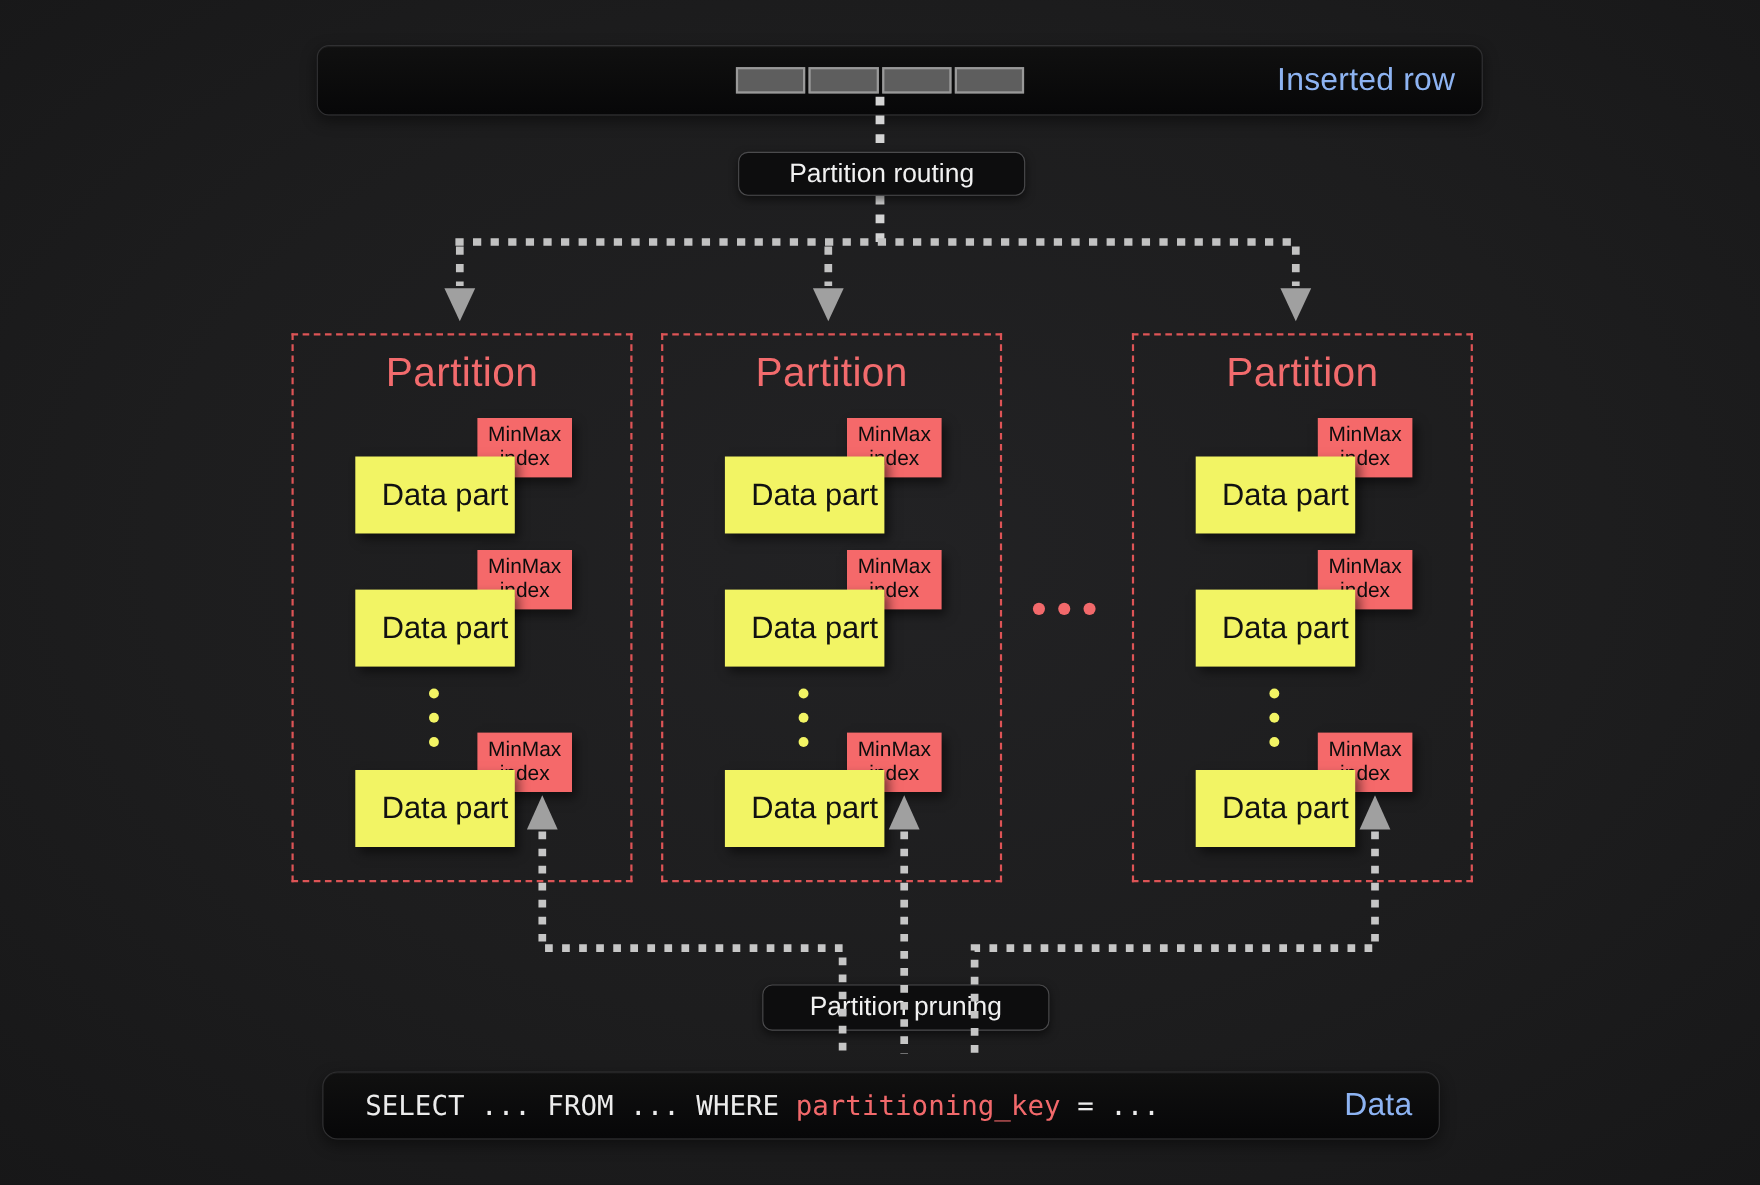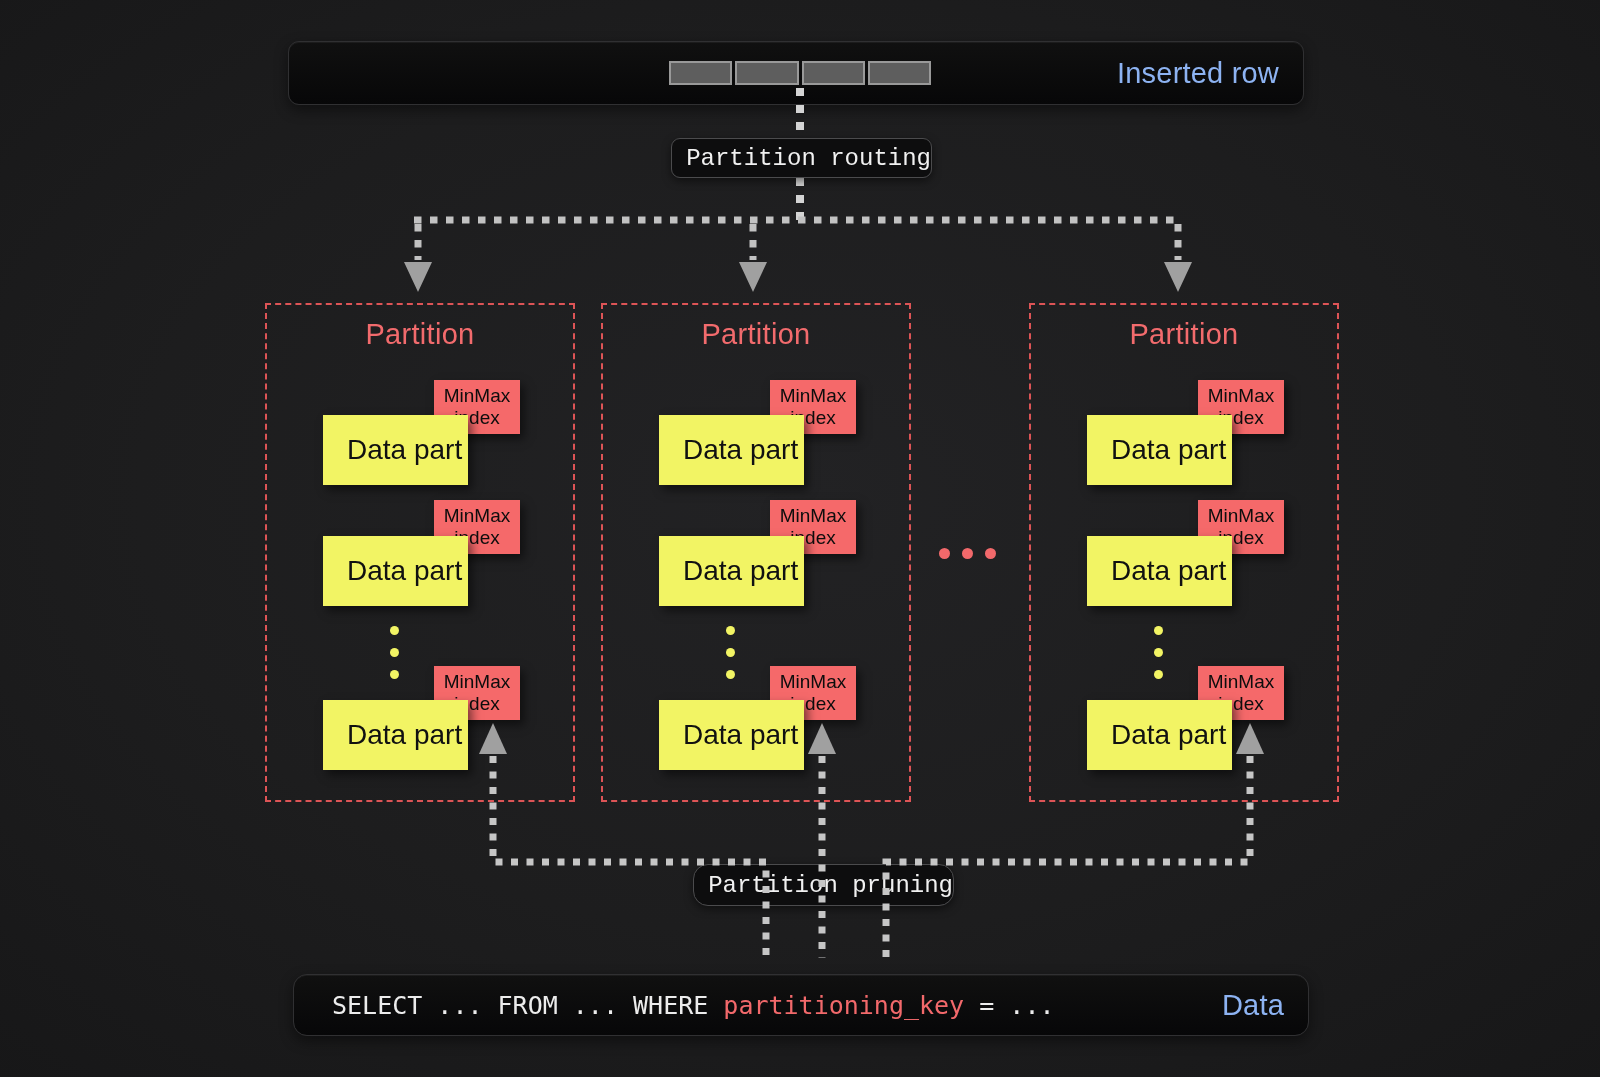--- a/index.html
+++ b/index.html
@@ -9,54 +9,54 @@
     font-family:"Liberation Sans", sans-serif;
   }
   
   .bar{
     position:absolute;left:288px;width:1014px;height:62px;
     background:linear-gradient(180deg,#101010 0%,#070708 100%);
     border:1px solid #303032;border-radius:11px;
     box-shadow:0 1px 0 rgba(255,255,255,0.05) inset, 0 5px 14px rgba(0,0,0,0.45);
     display:flex;align-items:center;z-index:2;
   }
-  #inserted-bar{top:41px;}
+  #inserted-bar{top:41px;padding-left:44px;}
   #query-bar{top:974px;left:293px;height:60px;border-radius:14px;}
   .bar-right-label{
     position:absolute;right:24px;top:50%;transform:translateY(-50%);
     color:#8db3f2;font-size:29px;letter-spacing:0.2px;
   }
   .seg-row{
     position:absolute;left:380px;top:19px;width:262px;height:24px;
     display:flex;gap:3px;
   }
   .seg{flex:1;background:#5e5e5e;border:2px solid #999999;}
   .sql{
     position:absolute;left:38px;top:50%;transform:translateY(-50%);
     font-family:"DejaVu Sans Mono", monospace;font-size:25px;color:#ececec;white-space:pre;
   }
   .sql .key{color:#f2696b;}
   
   .pill{
     position:absolute;height:38px;border-radius:9px;
     background:rgba(11,11,12,0.85);border:1px solid #4b4b4d;
     box-shadow:0 3px 8px rgba(0,0,0,0.5);
-    display:flex;align-items:center;justify-content:flex-end;
-    color:#f1f1f1;font-size:24px;font-family:Liberation Mono, monospace;
+    display:flex;align-items:center;justify-content:center;
+    color:#f1f1f1;font-size:24px;
   }
   #routing-pill{left:671px;top:138px;width:259px;z-index:6;}
-  #pruning-pill{left:693px;top:864px;width:259px;height:40px;z-index:4;border-radius:15px;}
+  #pruning-pill{left:693px;top:895px;width:259px;height:40px;z-index:4;}
   
   .partition{
     position:absolute;top:303px;width:306px;height:495px;
     border:2px dashed #dd5456;z-index:2;
   }
   .partition-title{
     position:absolute;top:13px;left:0;width:100%;text-align:center;
-    color:#f26b6d;font-size:29px;letter-spacing:0.3px;
+    color:#f26b6d;font-size:37px;letter-spacing:0.3px;
   }
   .minmax-tag{
     position:absolute;left:167px;width:86px;height:54px;
     background:#f5696a;color:#0d0d0d;
     display:flex;align-items:center;justify-content:center;text-align:center;
     font-size:19px;line-height:1.18;
     box-shadow:4px 5px 9px rgba(0,0,0,0.5);
   }
   .data-part{
     position:absolute;left:56px;width:145px;height:70px;

